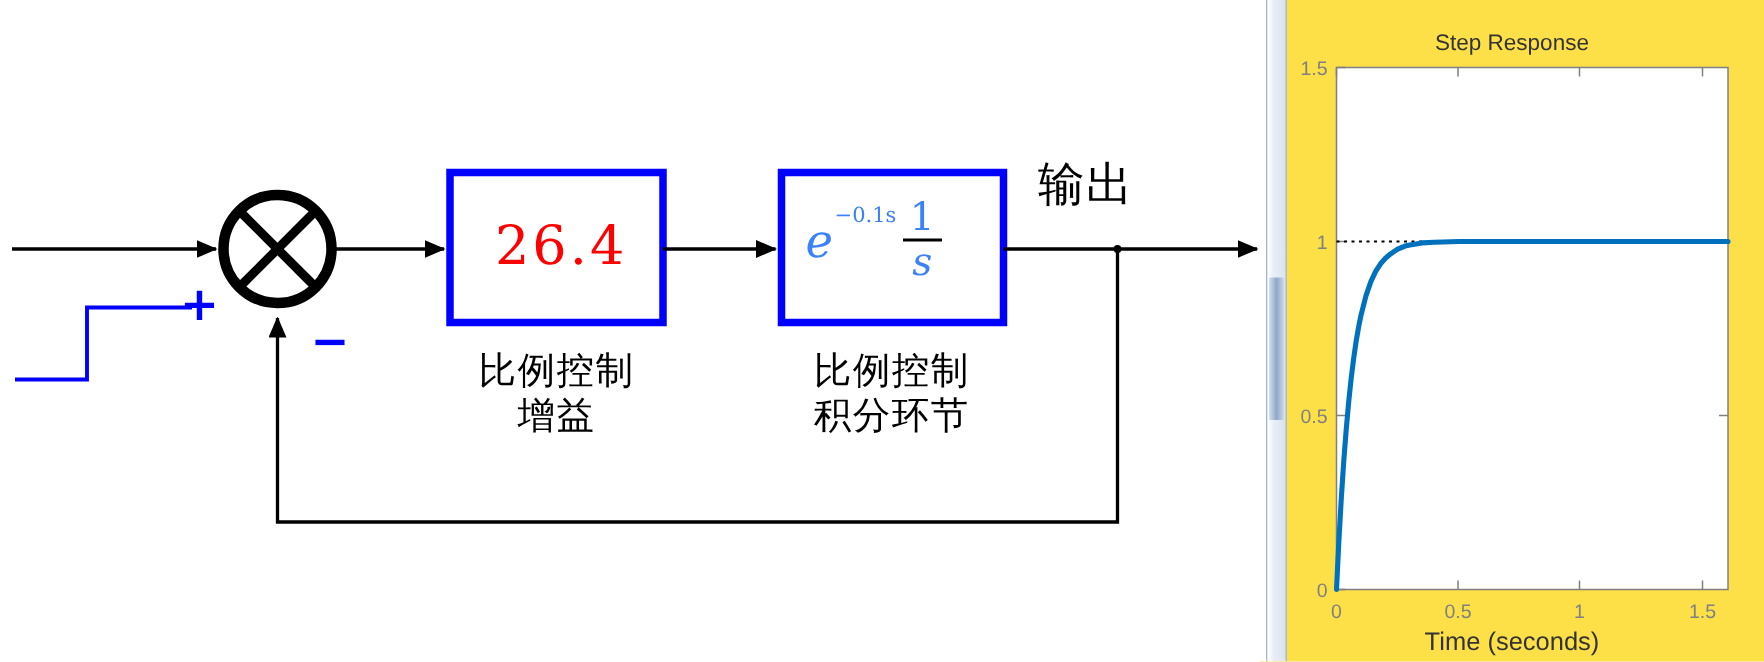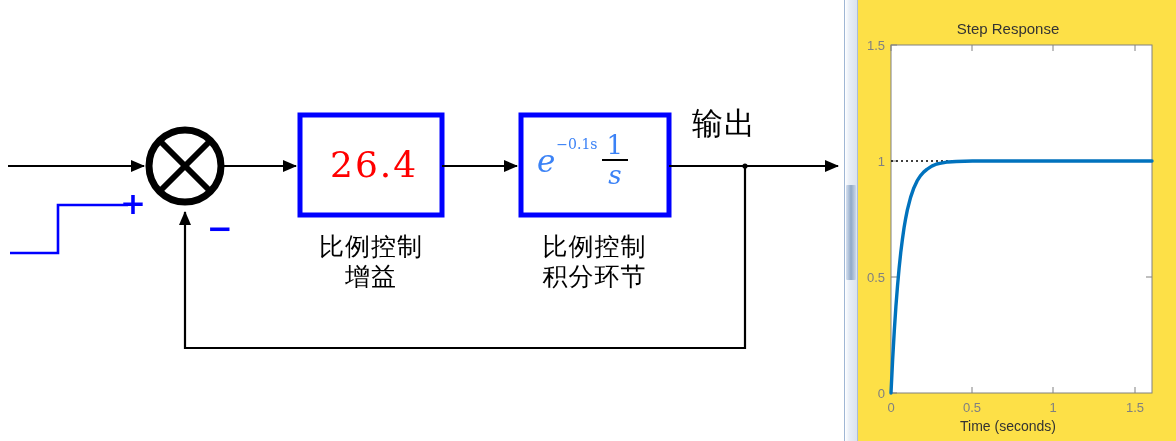--- a/index.html
+++ b/index.html
@@ -139,21 +139,21 @@
   }
   #plot-svg {
     position: absolute;
     left: 0; top: 0;
   }
   #xlabel {
     position: absolute;
     left: 0; top: 418px;
     width: 336px;
     text-align: center;
-    font-size: 14px;
+    font-size: 17px;
     color: #333333;
   }
   .tick-text {
     font-family: "Liberation Sans", sans-serif;
     font-size: 13px;
     fill: #808080;
   }
 </style>
 </head>
 <body>

